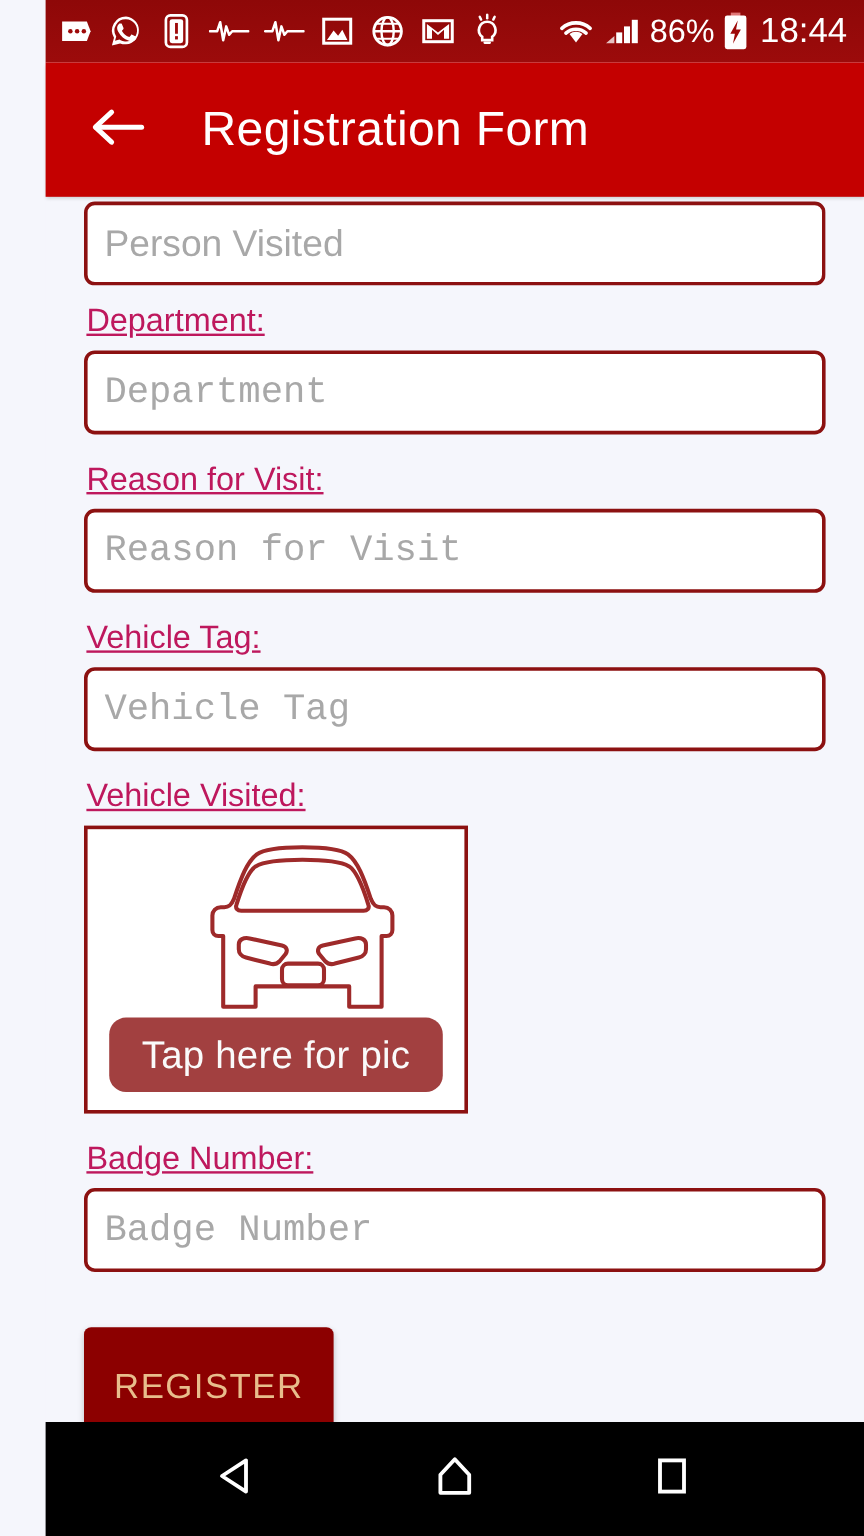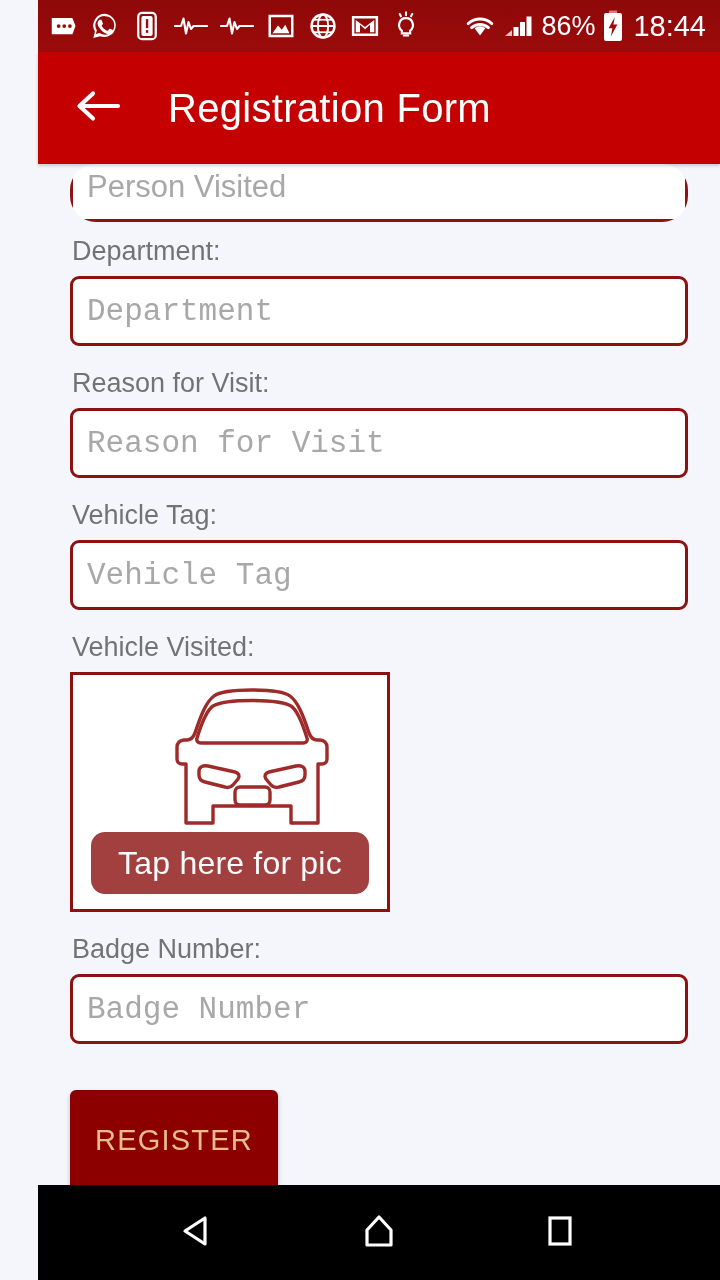--- a/index.html
+++ b/index.html
@@ -101,49 +101,49 @@
     flex: 1 1 auto;
     background: #F5F6FC;
     padding: 0 32px;
     overflow: hidden;
     position: relative;
   }
 
   .field-group { margin-bottom: 8px; }
 
   .field-label {
-    color: #737373;
+    color: #be185d;
     font-size: 27px;
     line-height: 1.15;
     padding: 14px 0 9px 2px;
     white-space: nowrap;
+    text-decoration: underline;
   }
 
   .text-input {
     width: 100%;
     height: 70px;
     background: #FFFFFF;
     border: 3px solid #8C1111;
     border-radius: 9px;
     font-family: Liberation Mono, monospace;
     font-size: 31px;
     color: #222;
     padding: 0 14px;
     outline: none;
     display: block;
   }
   .text-input::placeholder { color: #A8A8A8; opacity: 1; }
 
   
   .clipped-field-wrap {
-    height: 58px;
+    height: 74px;
     overflow: hidden;
     position: relative;
     margin-bottom: 0;
-    border-radius: 26px;
   }
   .clipped-field {
     position: absolute;
     left: 0;
     right: 0;
     bottom: 0;
     height: 70px;
     background: #FFFFFF;
     border: 3px solid #8C1111;
     border-radius: 9px;

